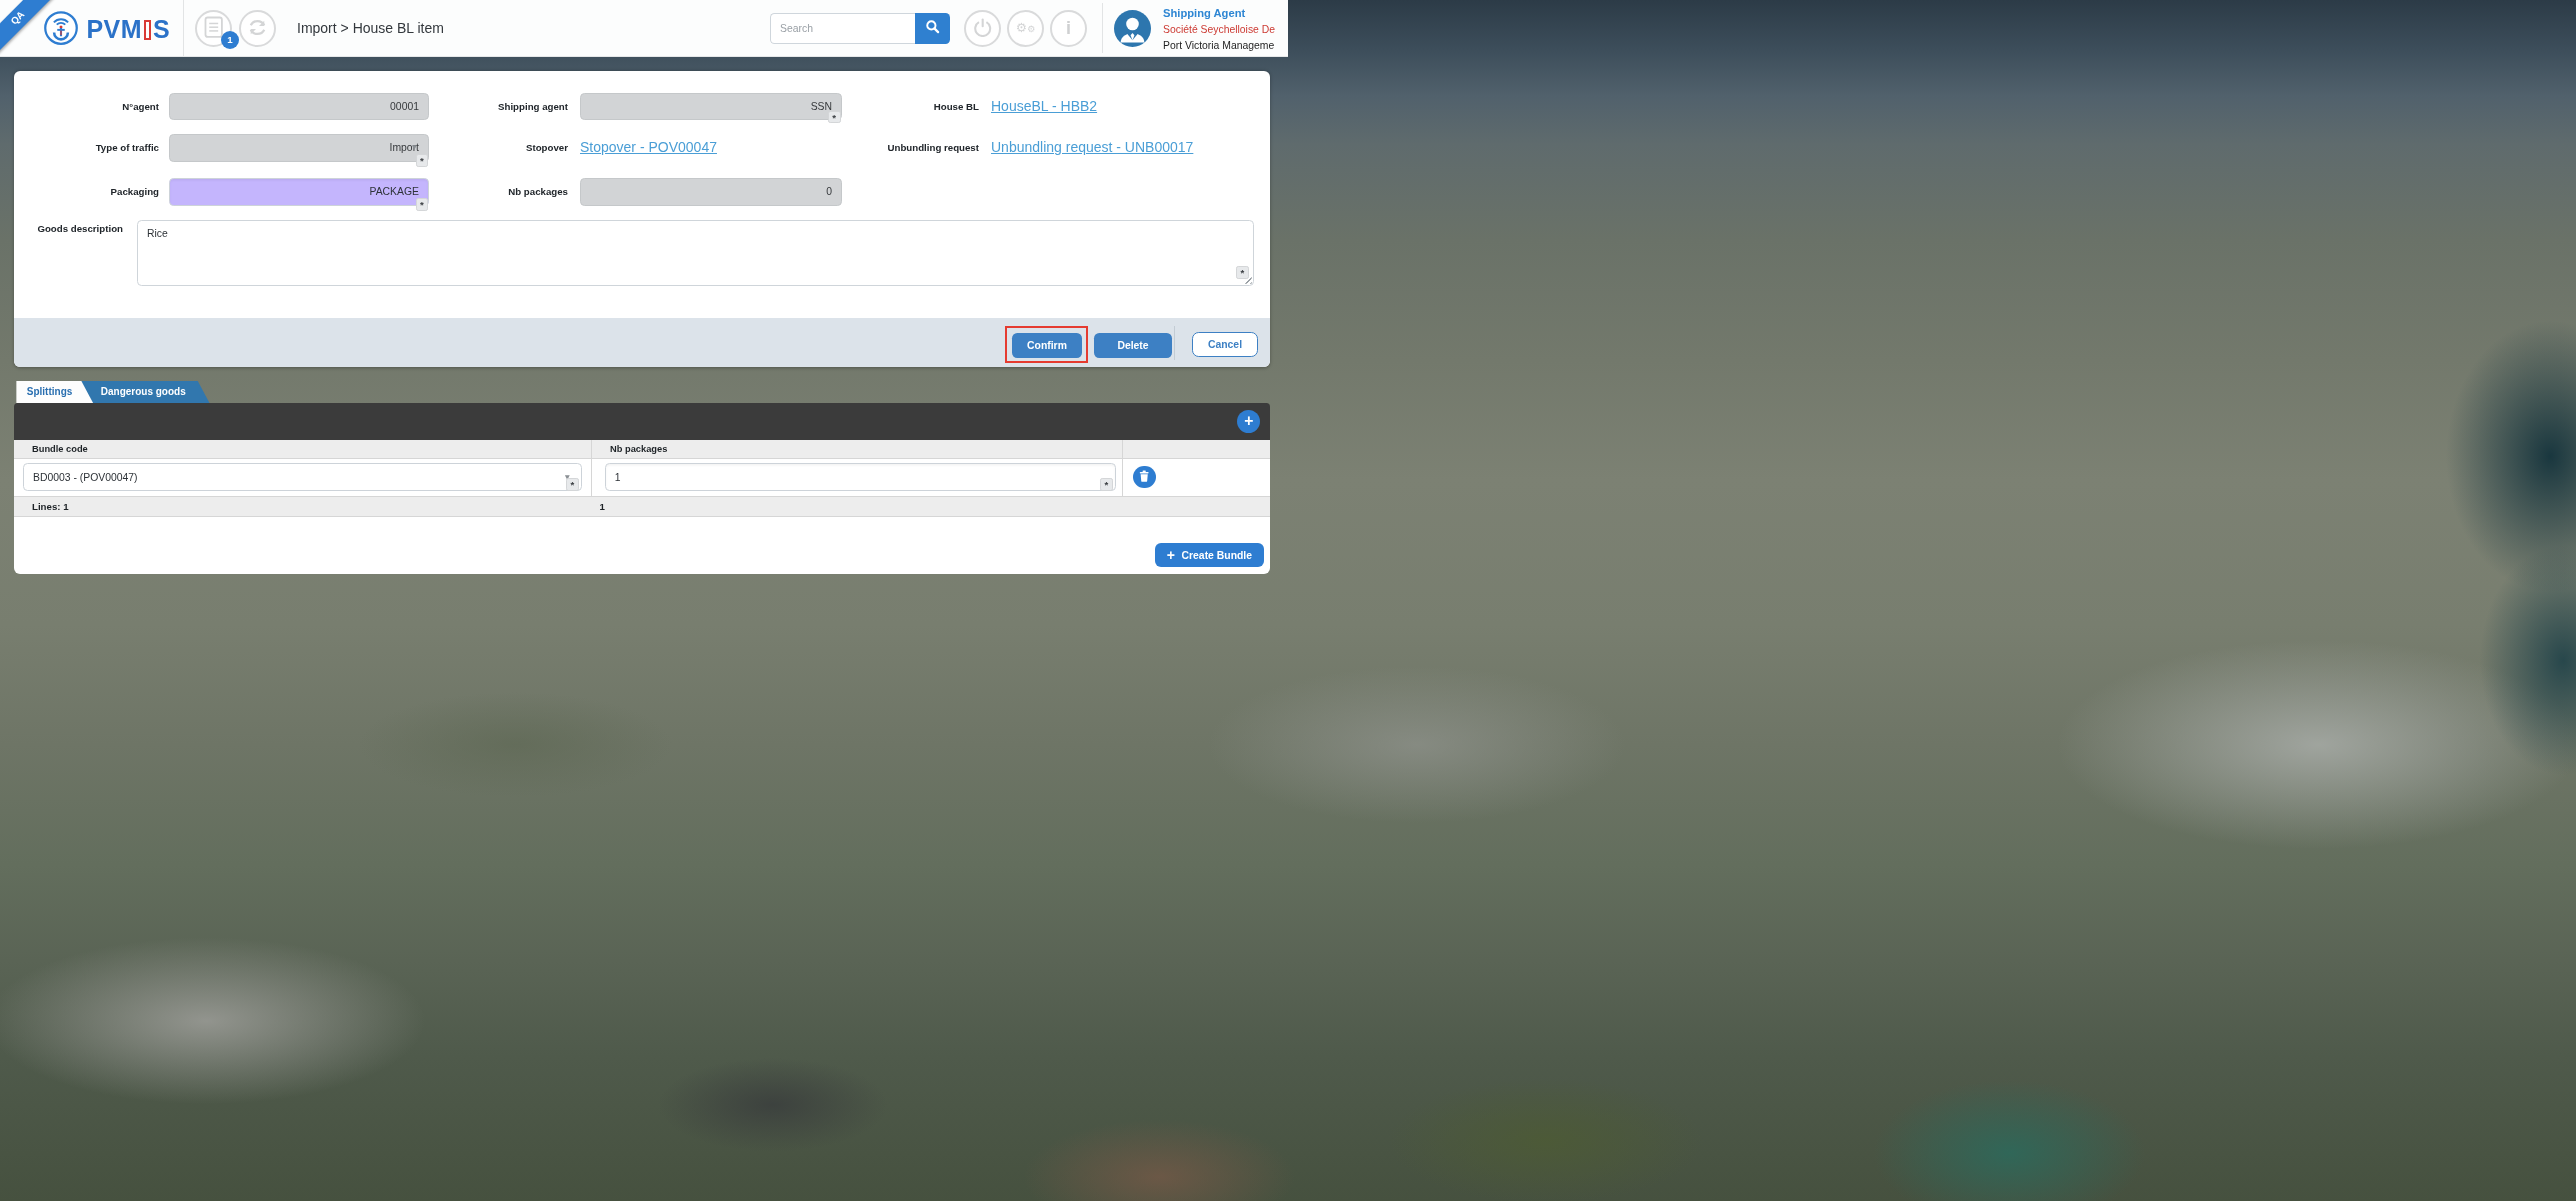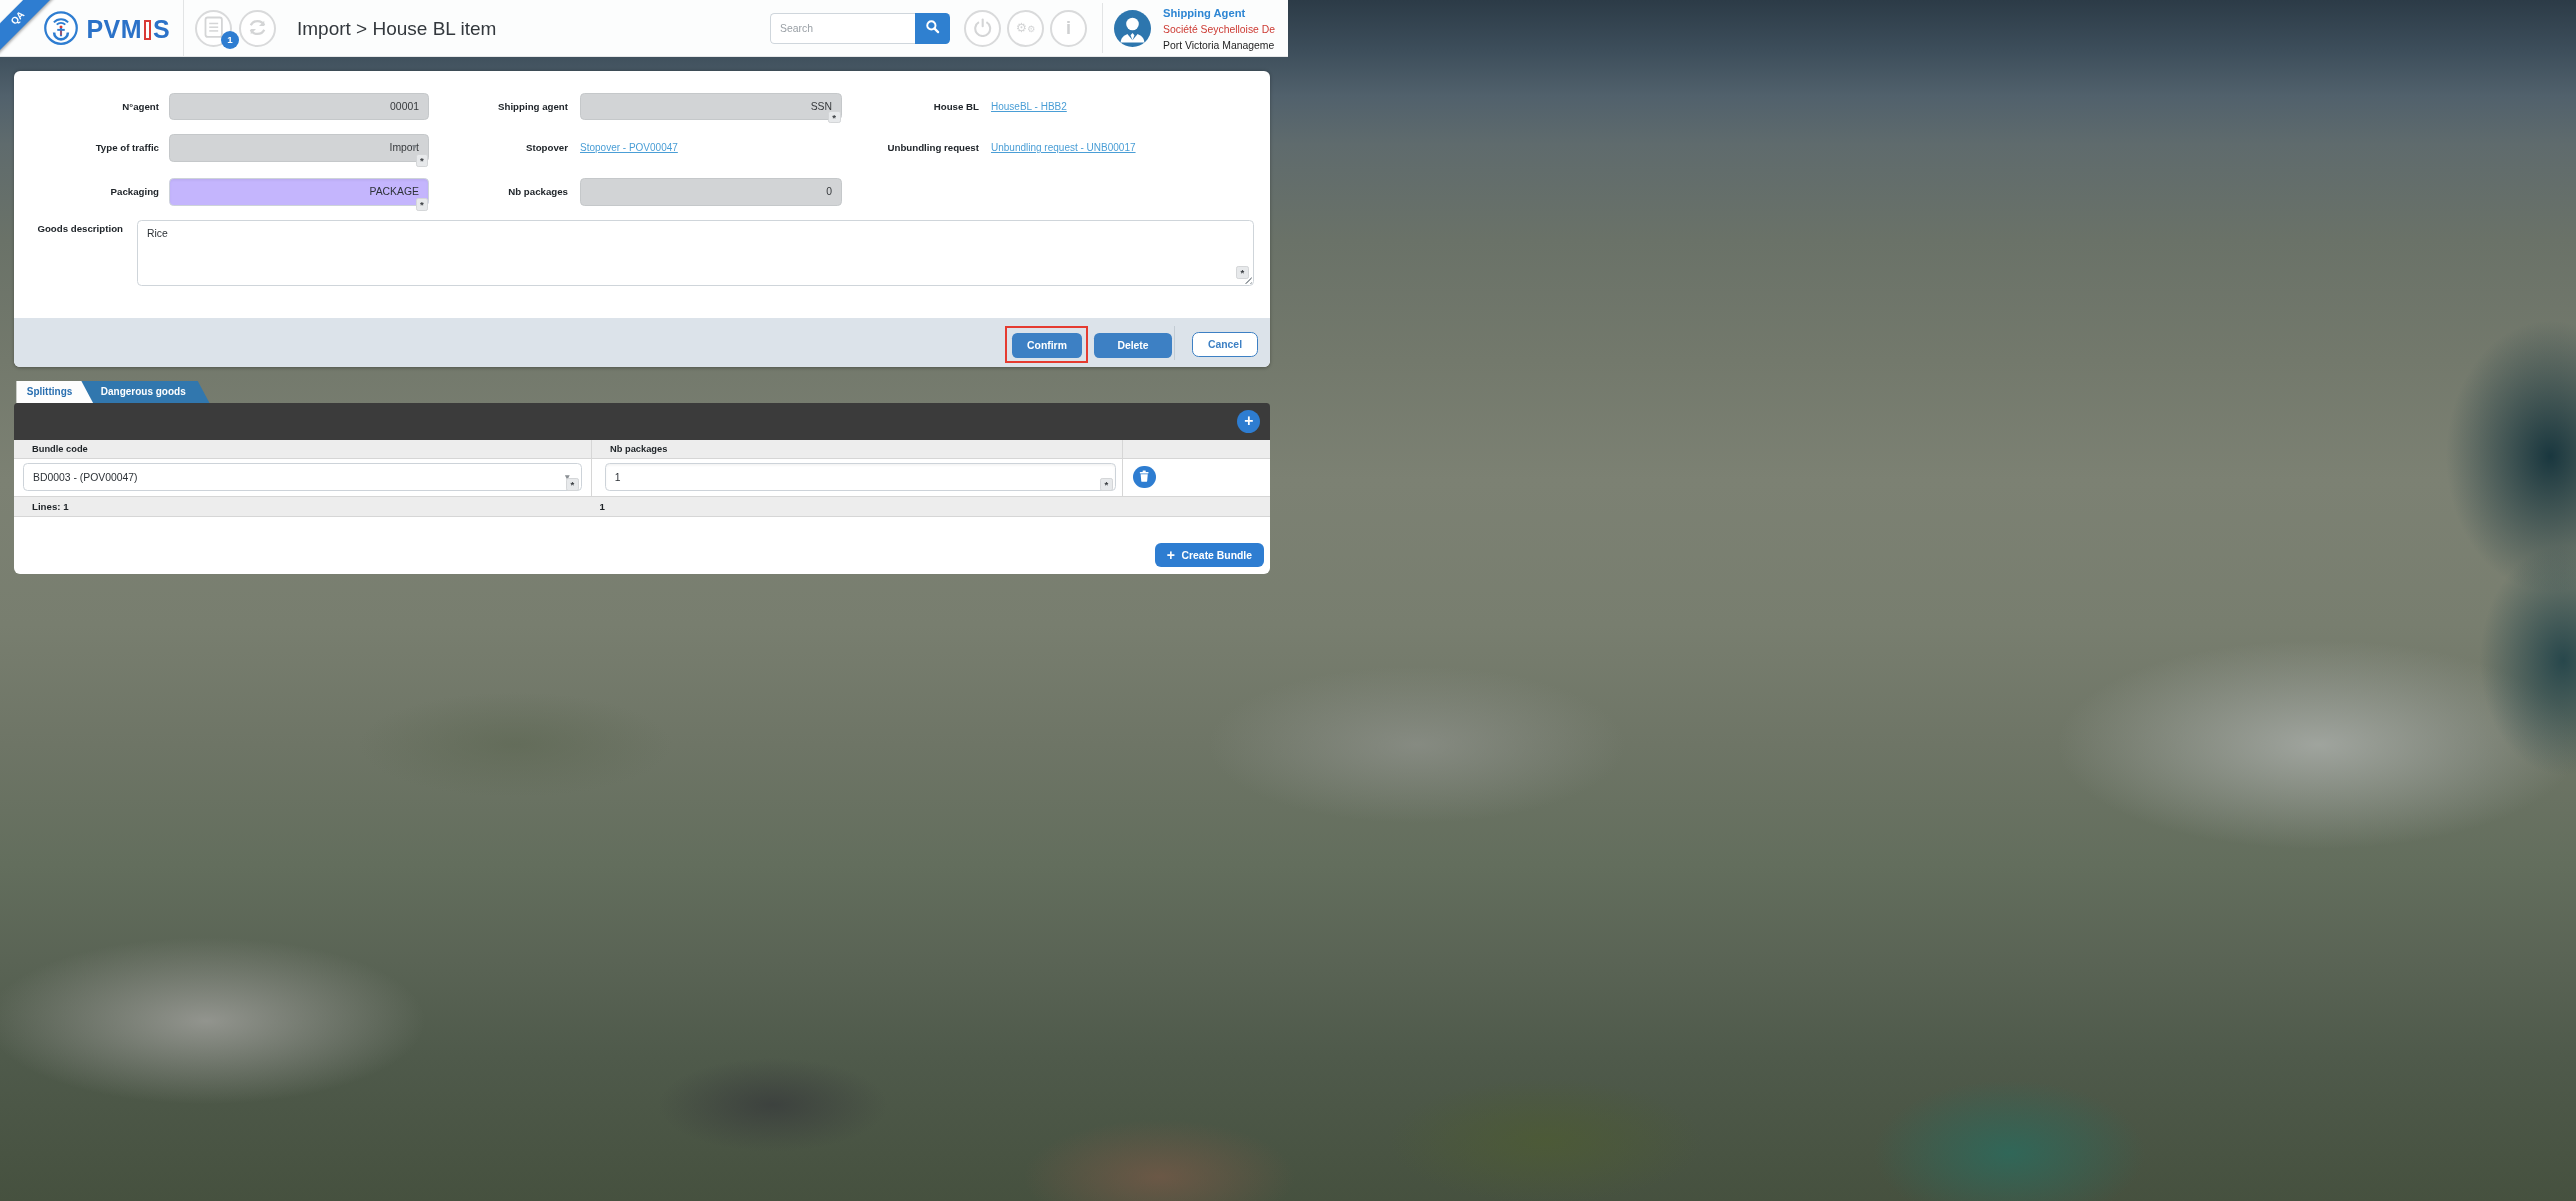--- a/index.html
+++ b/index.html
@@ -38,21 +38,21 @@
   .wordmark .i-red { display:inline-block; width:6.7px; height:20px;
     border:2.2px solid #d93a35; background:#fff; margin:0 2.2px; }
   .hdr-divider { position:absolute; top:0; bottom:0; border-left:0.7px solid #e2e4e5; }
   .circle-icon { position:absolute; top:10.4px; width:37px; height:37px; border-radius:50%;
     border:2.2px solid #d9dadb; display:flex; align-items:center; justify-content:center;
     background:#fff; color:#cfd0d1; }
   .nav-badge { position:absolute; left:221px; top:31px; width:18px; height:18px;
     border-radius:50%; background:#2e7dd1; color:#fff; font-size:9.7px; font-weight:bold;
     text-align:center; line-height:18px; z-index:11; }
   .page-title { position:absolute; left:297px; top:0; height:57px; line-height:57px;
-    font-size:19px; color:#33383d; }
+    font-size:14px; color:#33383d; }
   .search-wrap { position:absolute; left:770px; top:12.7px; height:31px; display:flex; }
   .search-input { width:145px; height:31px; border:0.7px solid #cfd6dc; border-right:none;
     border-radius:4.5px 0 0 4.5px; padding:0 9px; font-size:10.4px; color:#333;
     font-family:"Liberation Sans",sans-serif; outline:none; }
   .search-input::placeholder { color:#9aa0a6; }
   .search-btn { width:35px; height:31px; background:#2f80d0; border:none;
     border-radius:0 4.5px 4.5px 0; cursor:pointer; display:flex; align-items:center;
     justify-content:center; }
   .user-avatar { position:absolute; left:1114px; top:9.7px; width:37px; height:37px; }
   .user-block { position:absolute; left:1163px; top:5.2px; width:125px; height:49px;
@@ -70,21 +70,21 @@
     line-height:26px; padding:0 9px; font-family:"Liberation Sans",sans-serif;text-align:right; }
   .field.disabled { background:#d2d4d6; border:0.7px solid #c5c8ca; color:#36393c; }
   .field.editable { background:#c4b5fd; border:0.7px solid #cdd3d9; color:#2d3237;
     box-shadow:inset 0 1.5px 2.2px rgba(0,0,0,.05);padding-left:10px; }
   input.field { width:260px; }
   .req-badge { position:absolute; width:12.7px; height:12.7px; background:#e7e9eb;
     border:0.7px solid #d4d6d8; border-radius:2.2px; color:#3a3e42; font-size:9.7px;
     font-weight:bold; text-align:center; line-height:12.7px; z-index:2; }
   .dd-arrow { position:absolute; right:9.7px; top:9px; font-size:8.2px; color:#8a8f94;
     line-height:8.2px; }
-  .f-link { position:absolute; font-size:10px; color:#4a9ed6; text-decoration:underline;
+  .f-link { position:absolute; font-size:14px; color:#4a9ed6; text-decoration:underline;
     line-height:27.6px; cursor:pointer; white-space:nowrap;text-align:center; }
   .goods-area { position:absolute; left:123px; top:149px; width:1117px; height:66px;
     border:0.7px solid #cfd5da; border-radius:4.5px; background:#fff; font-size:10.4px;
     color:#2d3237; padding:6.7px 9px; resize:none; outline:none;
     font-family:"Liberation Sans",sans-serif; }
   .grip { position:absolute; left:1228px; top:203px; width:9.7px; height:9.7px;
     background:repeating-linear-gradient(135deg, transparent 0 2.2px, #9aa0a5 2.2px 3.4px);
     clip-path:polygon(100% 0,100% 100%,0 100%); }
 
   .btn-bar { position:absolute; left:0; bottom:0; width:100%; height:49px;

